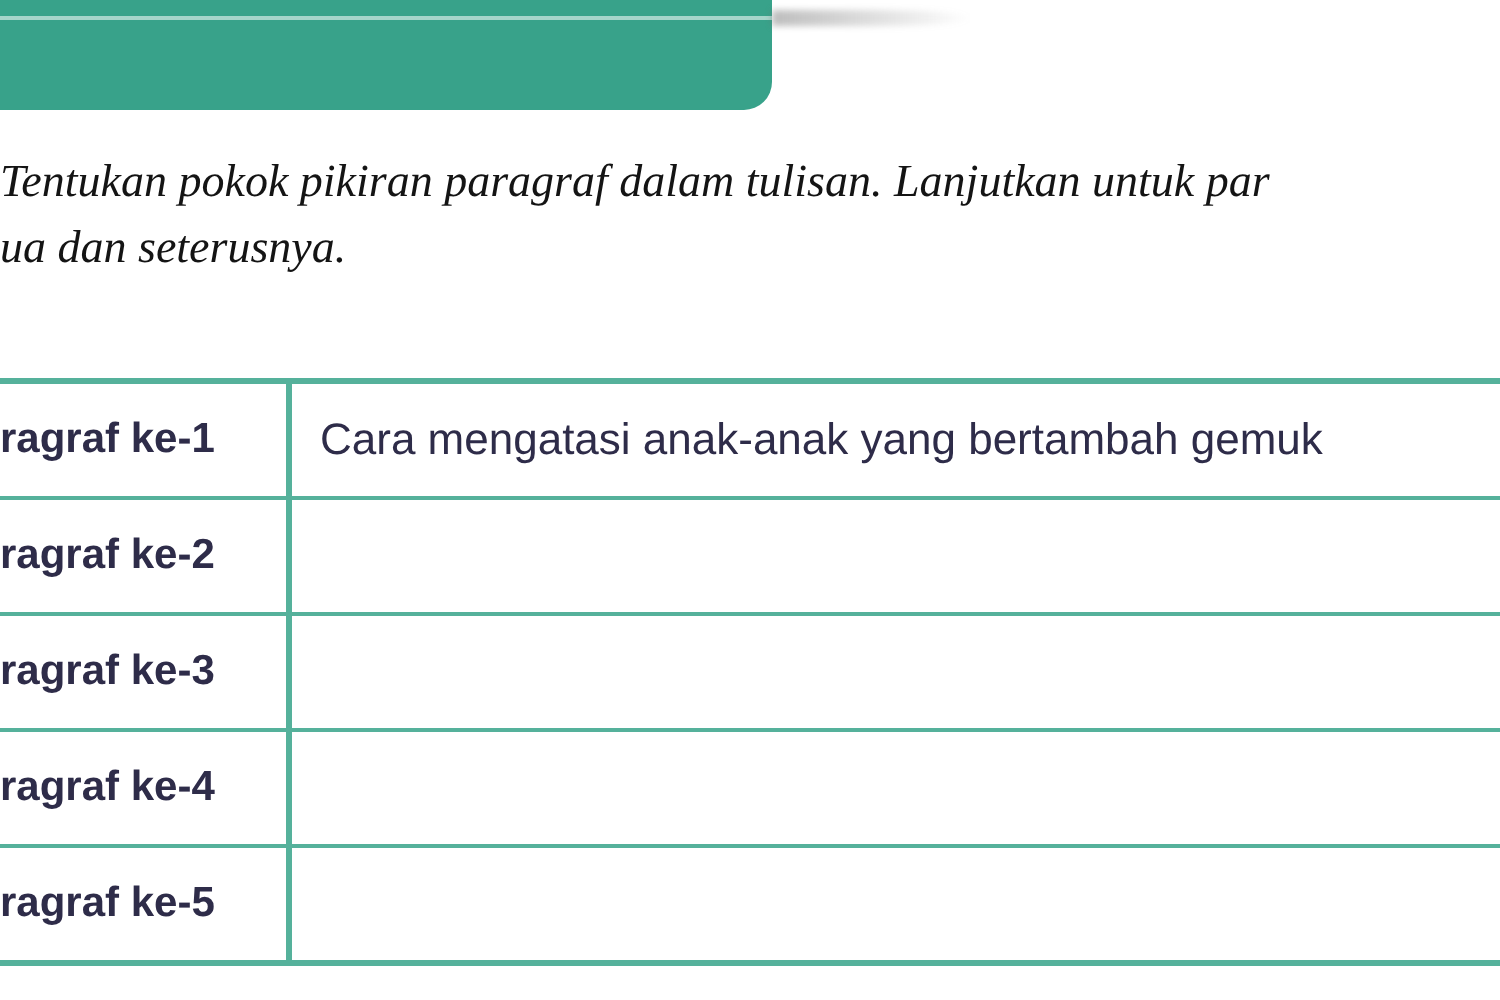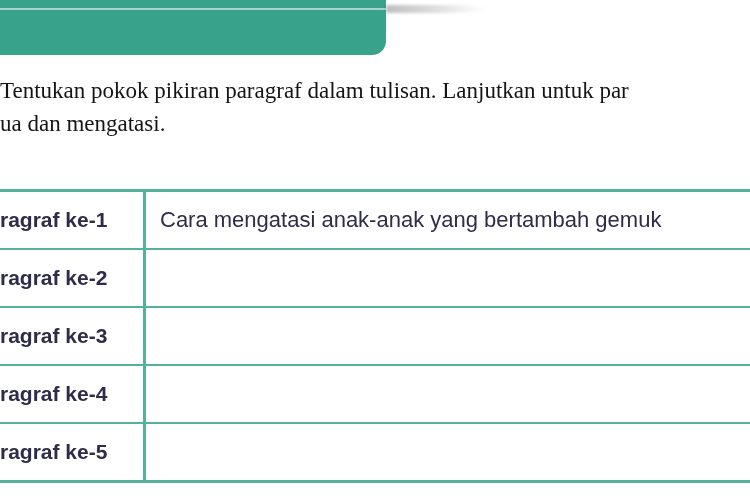--- a/index.html
+++ b/index.html
@@ -52,20 +52,21 @@
     left: 0; top: 74px;
     width: 750px;
     font-family: "Liberation Serif", serif;
     font-size: 23px;
     line-height: 33px;
     color: #141414;
   }
   .instr-line {
     white-space: nowrap;
     overflow: hidden;
+    font-style: italic;
   }
 
   
   .ws-table {
     position: absolute;
     left: -4px; top: 189px;
     width: 760px;
     border-top: 3px solid #55b19b;
     border-bottom: 3px solid #55b19b;
   }
@@ -105,21 +106,21 @@
 
 <div class="page">
 
   <div class="banner">
     <div class="banner-highlight"></div>
   </div>
   <div class="banner-shadow"></div>
 
   <div class="instructions">
     <div class="instr-line">Tentukan pokok pikiran paragraf dalam tulisan. Lanjutkan untuk par</div>
-    <div class="instr-line">ua dan mengatasi.</div>
+    <div class="instr-line">ua dan seterusnya.</div>
   </div>
 
   <div class="ws-table">
     <div class="ws-row">
       <div class="ws-label">ragraf ke-1</div>
       <div class="ws-value">Cara mengatasi anak-anak yang bertambah gemuk</div>
     </div>
     <div class="ws-row">
       <div class="ws-label">ragraf ke-2</div>
       <div class="ws-value"></div>

